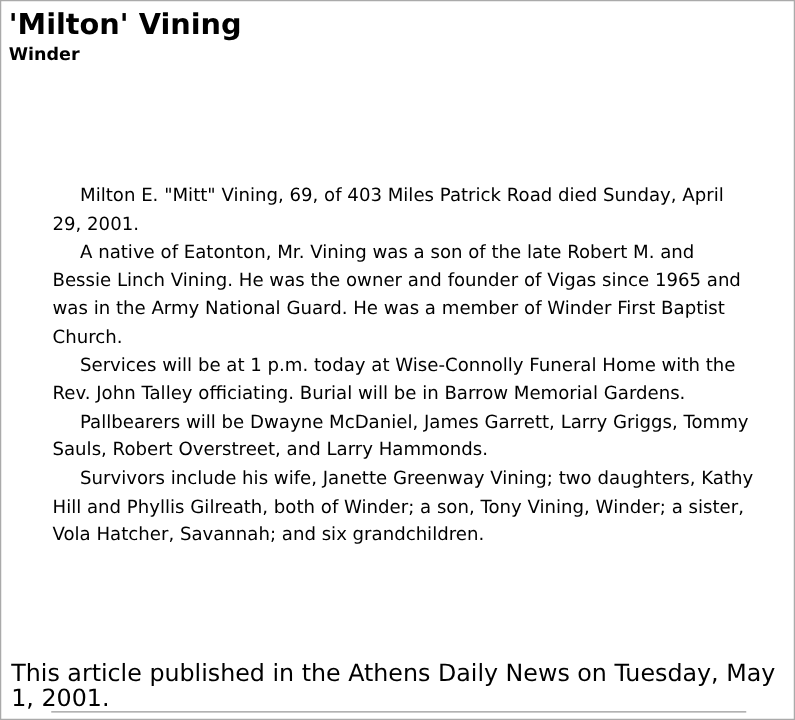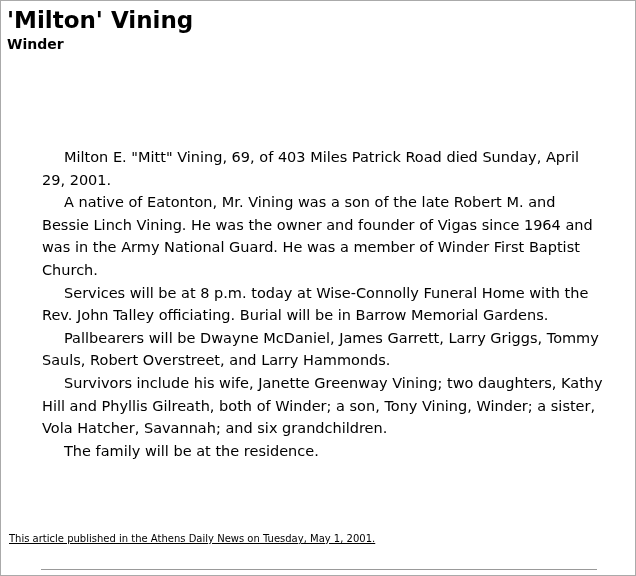--- a/index.html
+++ b/index.html
@@ -49,23 +49,22 @@
   }
   .para {
     margin: 0;
     text-indent: 22px;
   }
   .footer-note {
     position: absolute;
     left: 8px;
     top: 528px;
     width: 620px;
-    font-size: 10px;
+    font-size: 19px;
     line-height: 20px;
-    text-decoration: underline;
   }
   .bottom-rule {
     position: absolute;
     left: 40px;
     top: 568px;
     width: 556px;
     height: 1px;
     background: #999999;
   }
 </style>
@@ -74,24 +73,23 @@
 
 <div class="page">
 
   <div class="header">
     <h1 class="obit-title">'Milton' Vining</h1>
     <h2 class="obit-subtitle">Winder</h2>
   </div>
 
   <div class="body-block">
     <p class="para">Milton E. "Mitt" Vining, 69, of 403 Miles Patrick Road died Sunday, April 29, 2001.</p>
-    <p class="para">A native of Eatonton, Mr. Vining was a son of the late Robert M. and Bessie Linch Vining. He was the owner and founder of Vigas since 1964 and was in the Army National Guard. He was a member of Winder First Baptist Church.</p>
-    <p class="para">Services will be at 8 p.m. today at Wise-Connolly Funeral Home with the Rev. John Talley officiating. Burial will be in Barrow Memorial Gardens.</p>
+    <p class="para">A native of Eatonton, Mr. Vining was a son of the late Robert M. and Bessie Linch Vining. He was the owner and founder of Vigas since 1965 and was in the Army National Guard. He was a member of Winder First Baptist Church.</p>
+    <p class="para">Services will be at 1 p.m. today at Wise-Connolly Funeral Home with the Rev. John Talley officiating. Burial will be in Barrow Memorial Gardens.</p>
     <p class="para">Pallbearers will be Dwayne McDaniel, James Garrett, Larry Griggs, Tommy Sauls, Robert Overstreet, and Larry Hammonds.</p>
     <p class="para">Survivors include his wife, Janette Greenway Vining; two daughters, Kathy Hill and Phyllis Gilreath, both of Winder; a son, Tony Vining, Winder; a sister, Vola Hatcher, Savannah; and six grandchildren.</p>
-    <p class="para">The family will be at the residence.</p>
   </div>
 
   <div class="footer-note">This article published in the Athens Daily News on Tuesday, May 1, 2001.</div>
 
   <div class="bottom-rule"></div>
 
 </div>
 
 </body></html>

